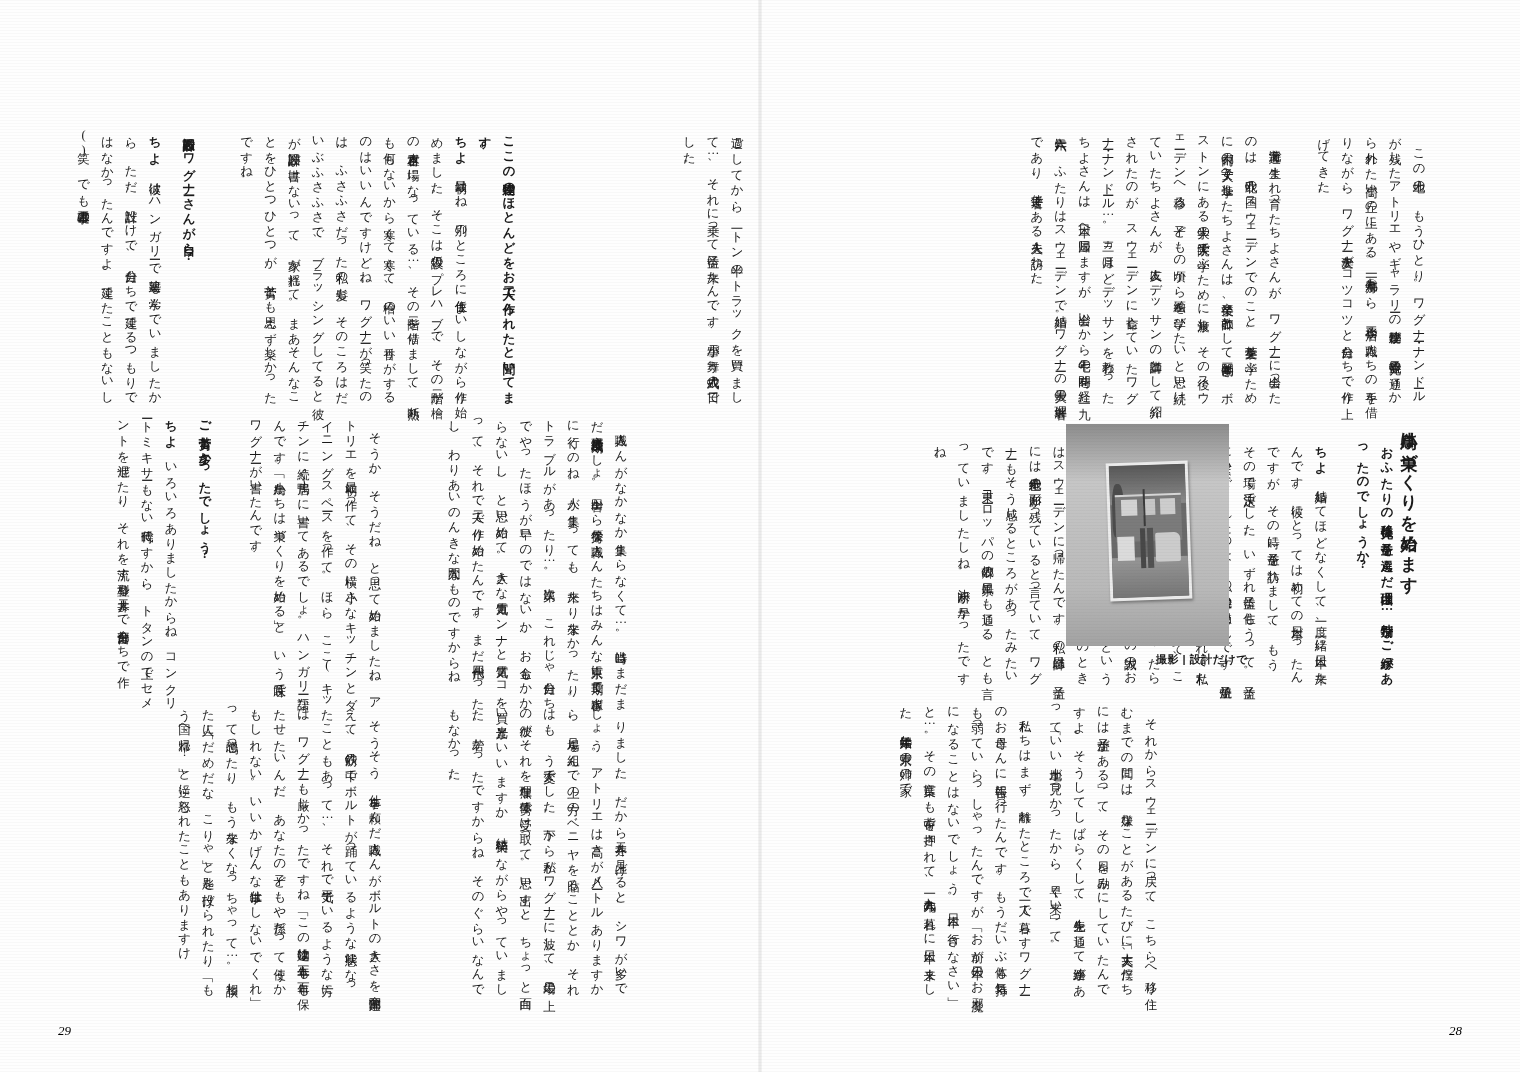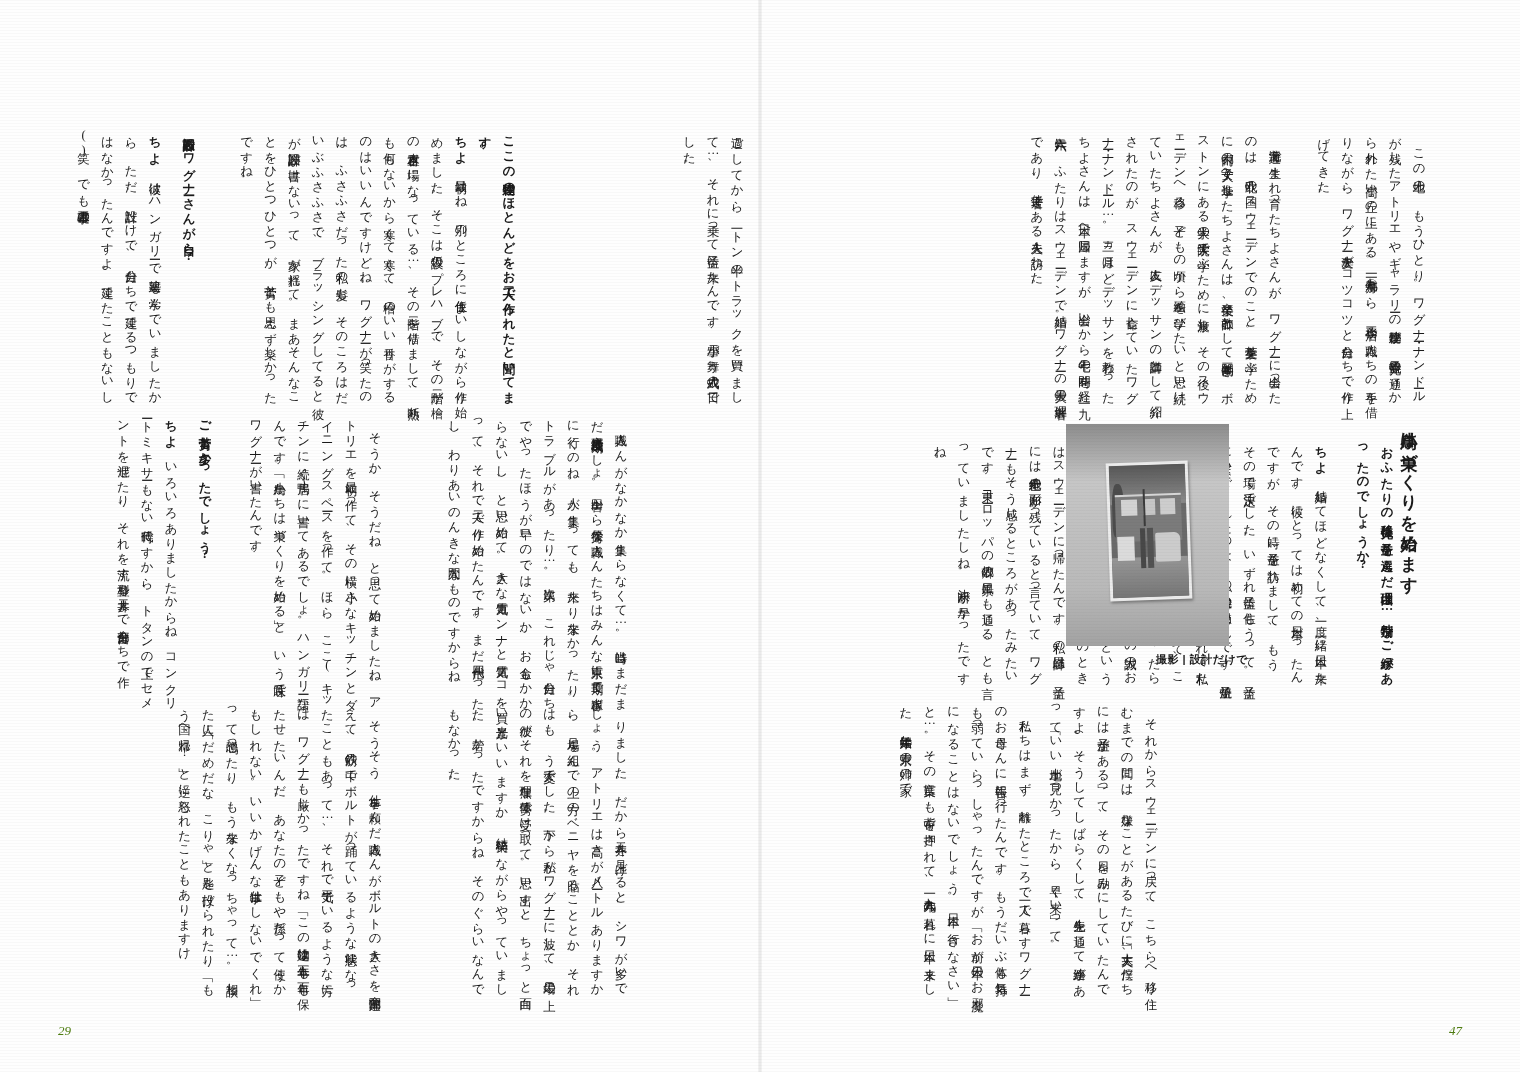--- a/index.html
+++ b/index.html
@@ -66,21 +66,21 @@
   .speaker {
     font-weight: bold;
   }
 
   
   .folio {
     position: absolute;
     bottom: 33px;
     font-family: "Liberation Serif", "DejaVu Serif", serif;
     font-size: 13px;
-    color: #4d7c0f;
+    color: #000000;
     font-style: italic;
   }
   .folio-left  { left: 58px; }
   .folio-right { right: 58px; }
 
   
   .photo-wrap {
     position: absolute;
     left: 1066px;
     top: 424px;
@@ -264,16 +264,16 @@
 
   <div class="vblock" style="left:394px; top:700px; height:290px; width:238px;">
     <p>りました。だから天井を見上げると、シワが多いでしょう。アトリエは高さが八メートルありますから、足場を組んで上の方のベニヤを貼ることとか、それはも う大変でした。下から私がワグナーに波して、足場の上の彼がそれを無理な体勢で受け取って。思い出すと、ちょっと面白い光景といいますか、結構笑いながらやっていました。若かったですからね。そのぐらいなんでもなかった。</p>
   </div>
 
   <div class="vblock" style="left:60px; top:700px; height:290px; width:326px;">
     <p>そうそう、仕事を頼んだ職人さんがボルトの大きさを全部間違えて、鉄筋の中でボルトが踊っているような状態になったこともあって…、それで平気でいるような方には、ワグナーも厳しかったですね。「この建物は五十年も百年も保たせたいんだ。あなたの子どもや孫だって使うかもしれない。いいかげんな仕事はしないでくれ」って怒鳴ったり、もう来なくなっちゃって…。相談した人に「だめだな、こりゃ」と匙を投げられたり、「もう国へ帰れ!」と逆に怒られたこともありますけ</p>
   </div>
 
   <div class="folio folio-left">29</div>
-  <div class="folio folio-right">47</div>
+  <div class="folio folio-right">28</div>
 
   <div class="grain"></div>
 </div>
 
 </body></html>

